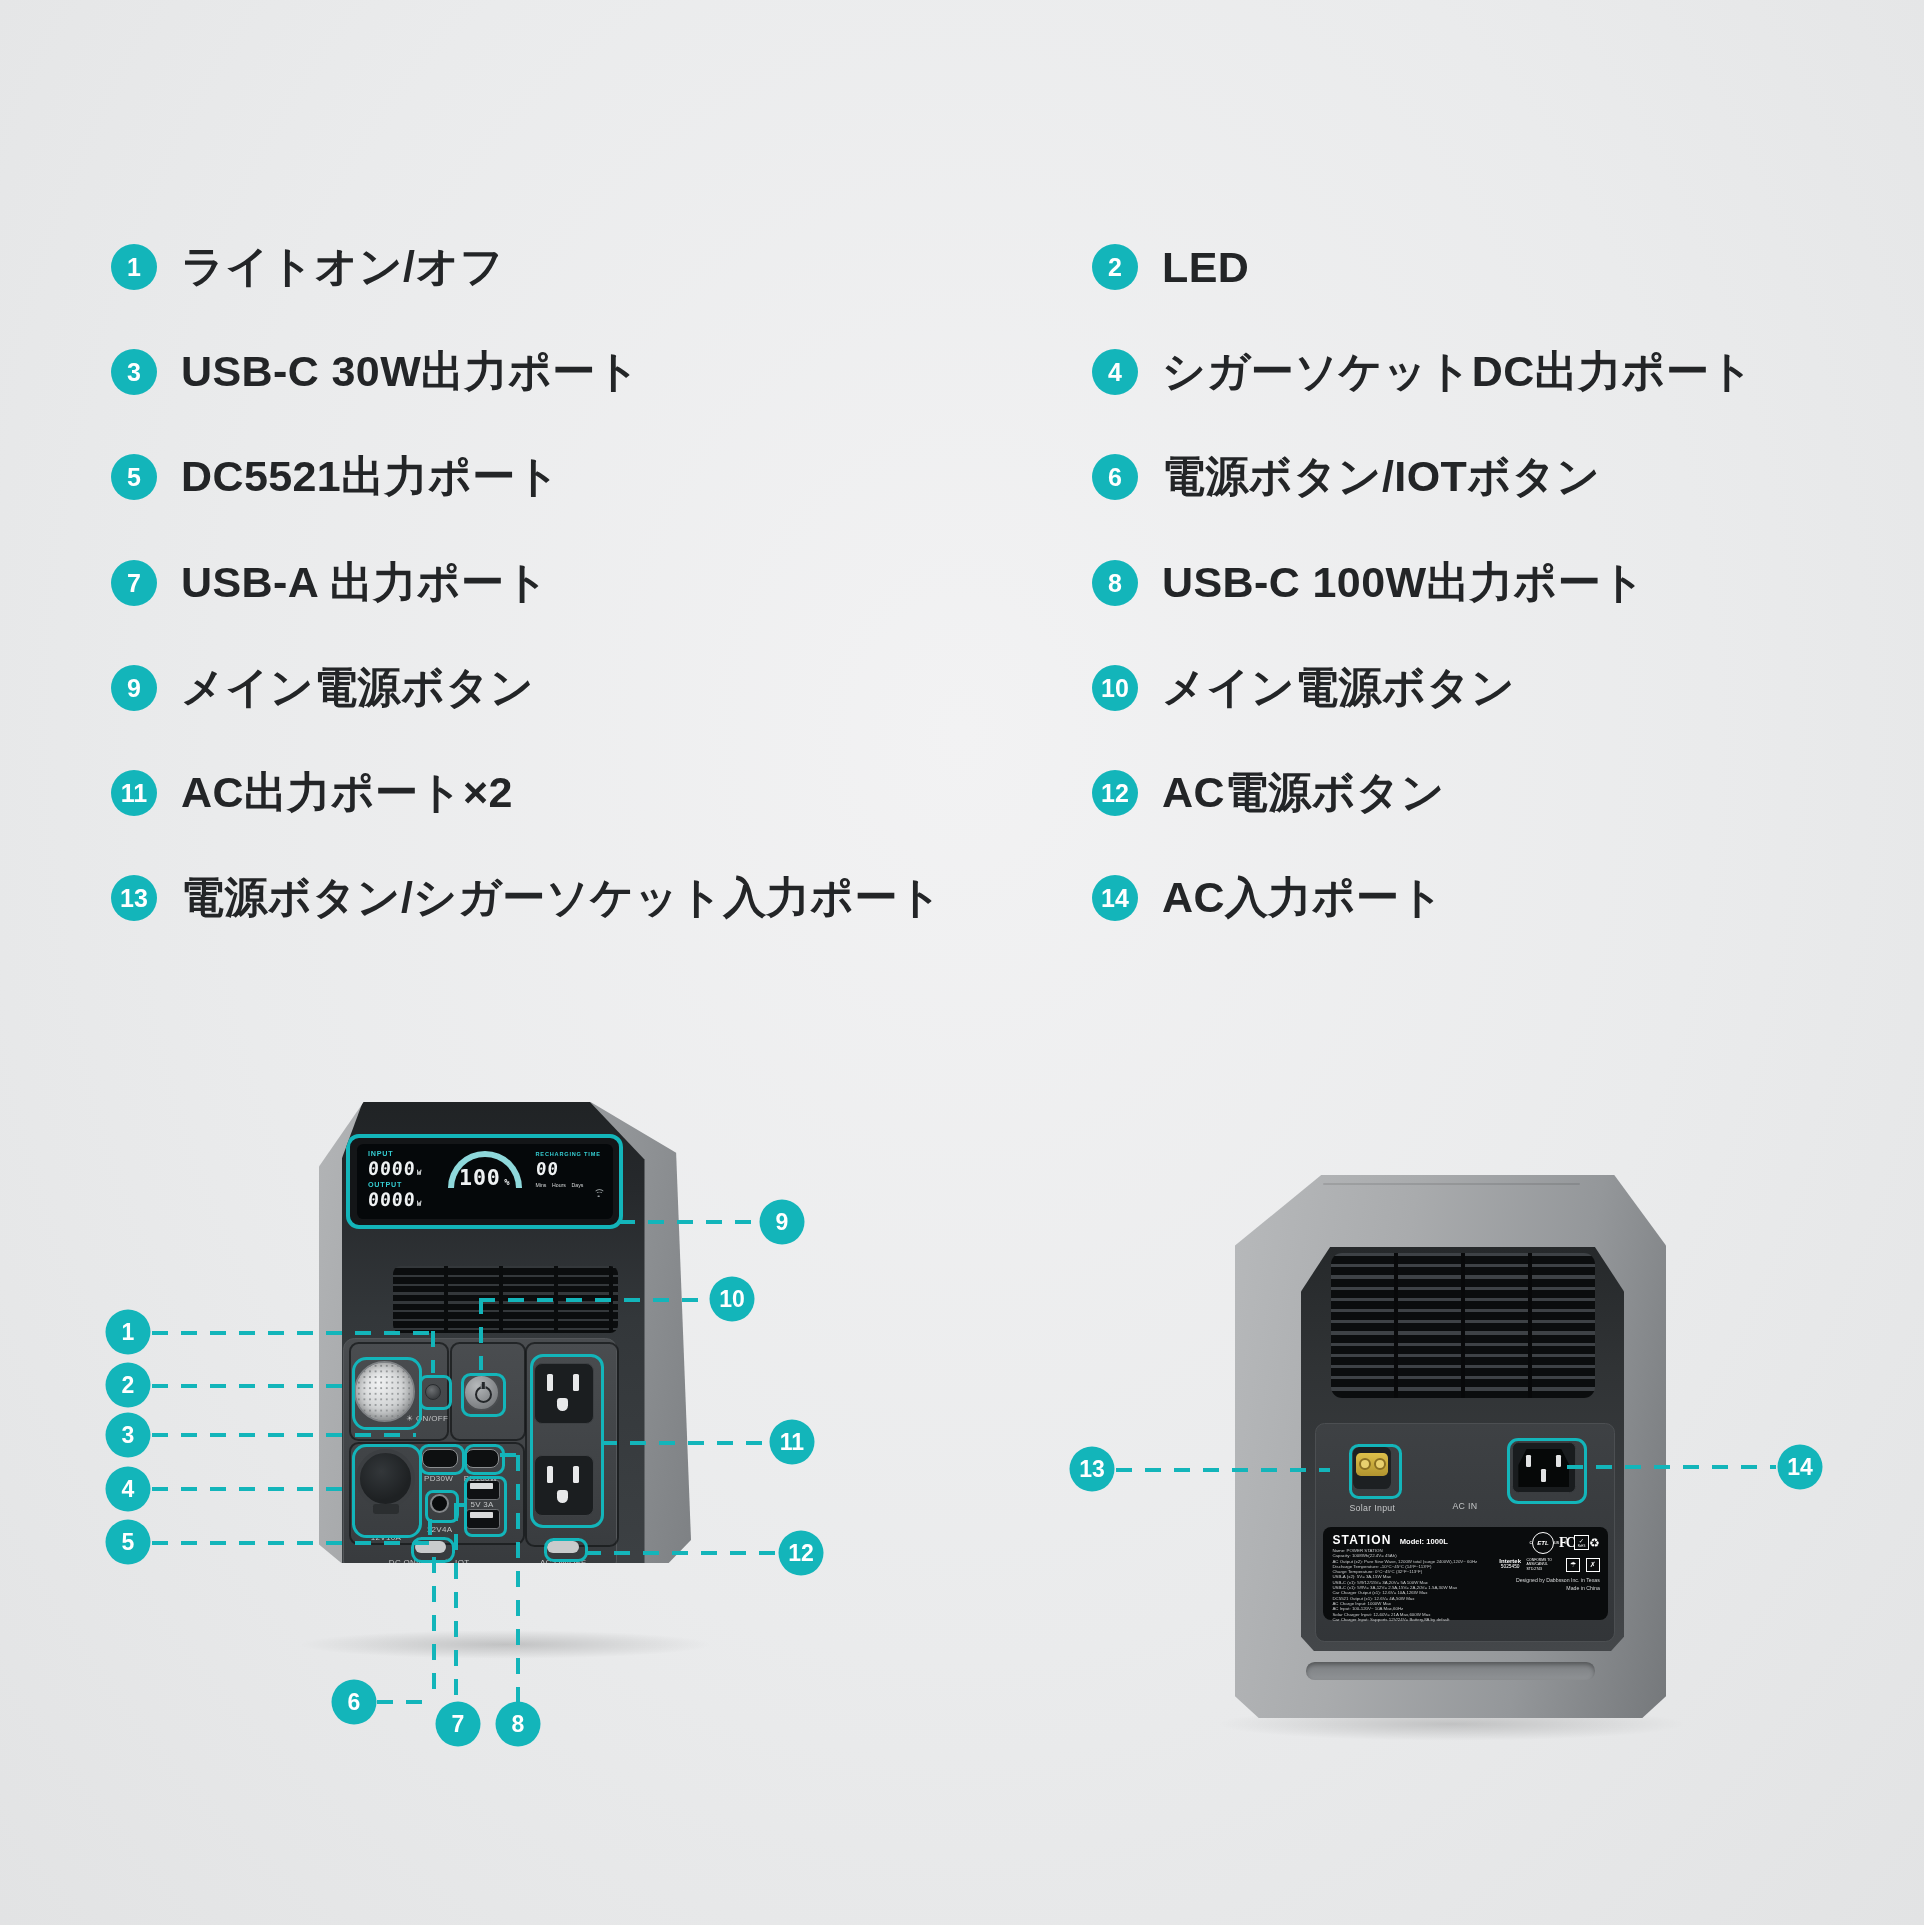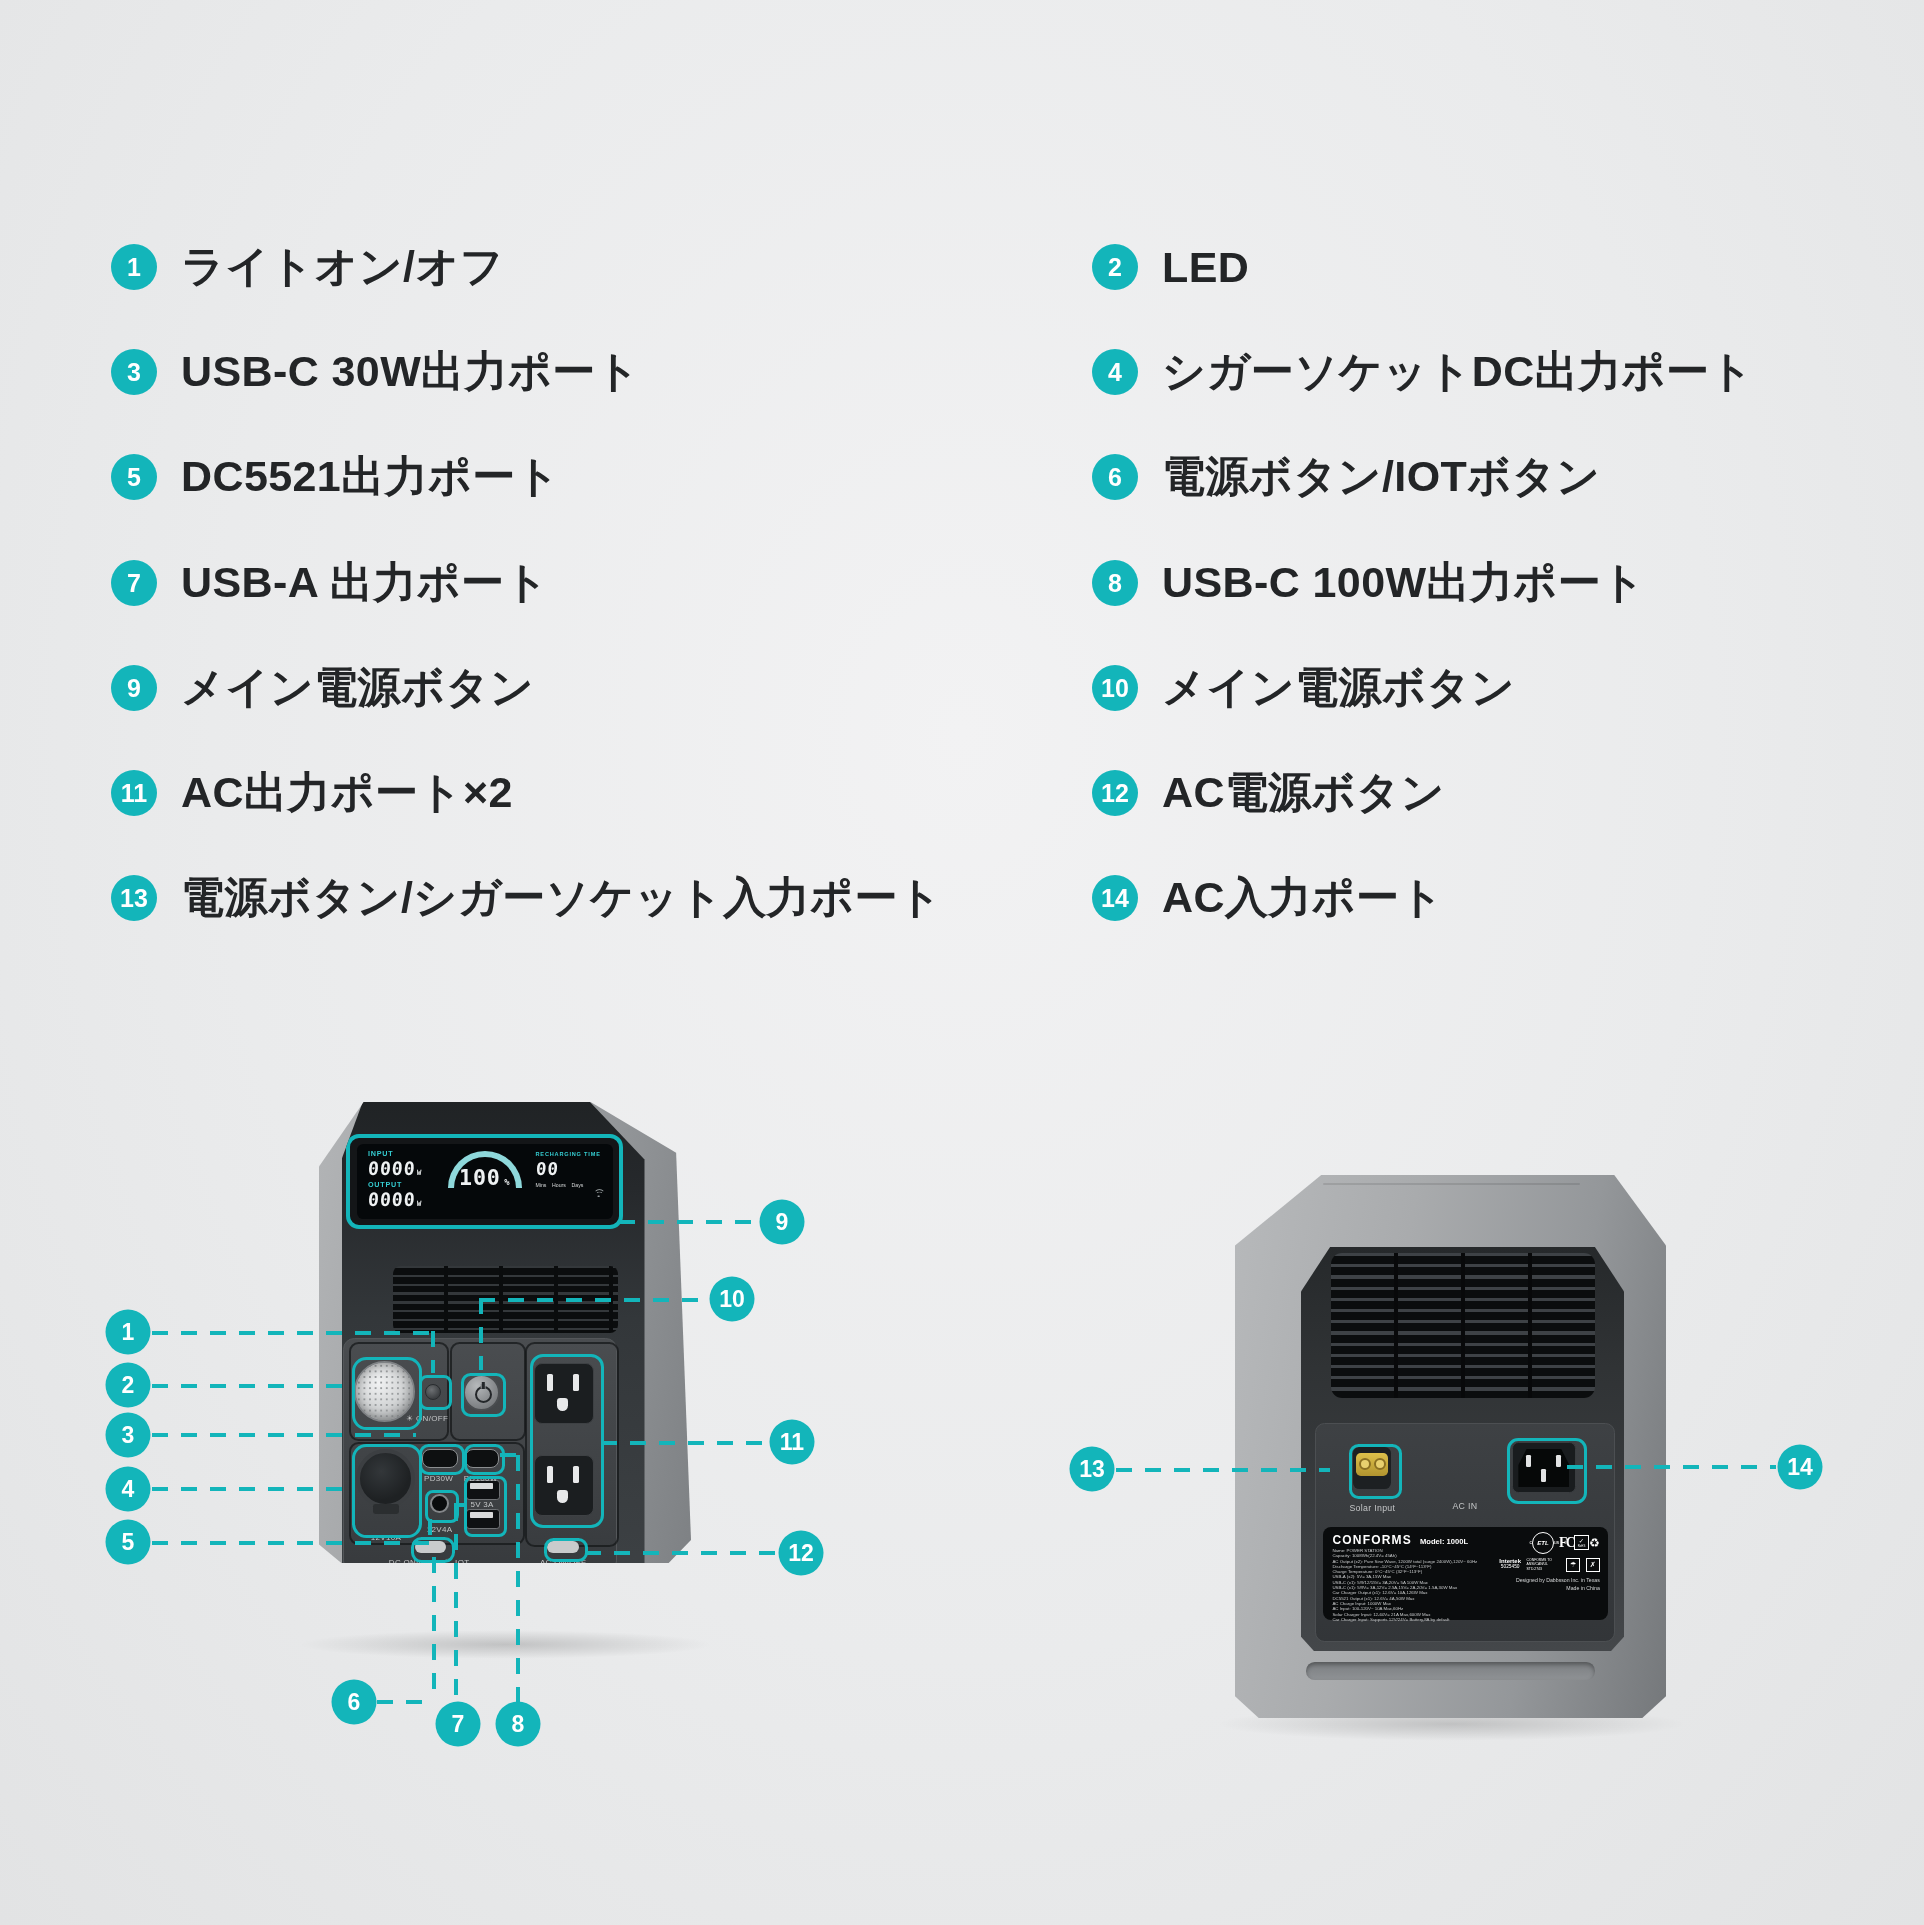--- a/index.html
+++ b/index.html
@@ -295,21 +295,21 @@
              clip-path:polygon(16% 0, 84% 0, 100% 42%, 100% 100%, 0 100%, 0 42%);">
           <span style="position:absolute;left:8px;top:6.4px;width:4.8px;height:12px;background:#e2e3e4;border-radius:1.2px;"></span>
           <span style="position:absolute;left:38px;top:6.4px;width:4.8px;height:12px;background:#e2e3e4;border-radius:1.2px;"></span>
           <span style="position:absolute;left:23px;top:20px;width:4.8px;height:13px;background:#e2e3e4;border-radius:1.2px;"></span>
         </div>
         <div class="hl" style="left:191px;top:13.6px;width:74px;height:60px;border-radius:11.2px;"></div>
         <div class="plabel" style="left:136px;top:77px;width:48px;text-align:left;font-size:8.8px;">AC IN</div>
 
         <div class="spec" style="left:6.4px;top:103px;width:285px;height:93px;">
           <div style="position:absolute;left:9.6px;top:6.4px;display:flex;align-items:baseline;gap:8px;">
-            <span style="font-size:12px;font-weight:bold;color:#fff;letter-spacing:1.2px;">CONFORMS</span>
+            <span style="font-size:12px;font-weight:bold;color:#fff;letter-spacing:1.2px;">STATION</span>
             <span style="font-size:7.6px;font-weight:bold;color:#fff;">Model: 1000L</span>
           </div>
           <div style="position:absolute;left:9.6px;top:21px;width:167px;">
             <div class="spec-line">Name: POWER STATION</div>
             <div class="spec-line">Capacity: 1008Wh(22.4V= 45Ah)</div>
             <div class="spec-line">AC Output (x2): Pure Sine Wave, 1200W total (surge 2400W),120V~ 60Hz</div>
             <div class="spec-line">Discharge Temperature: -10°C~45°C (14°F~113°F)</div>
             <div class="spec-line">Charge Temperature: 0°C~45°C (32°F~113°F)</div>
             <div class="spec-line">USB-A (x2): 5V= 3A,15W Max</div>
             <div class="spec-line">USB-C (x1): 5/9/12/15V= 3A,20V= 5A 100W Max</div>

